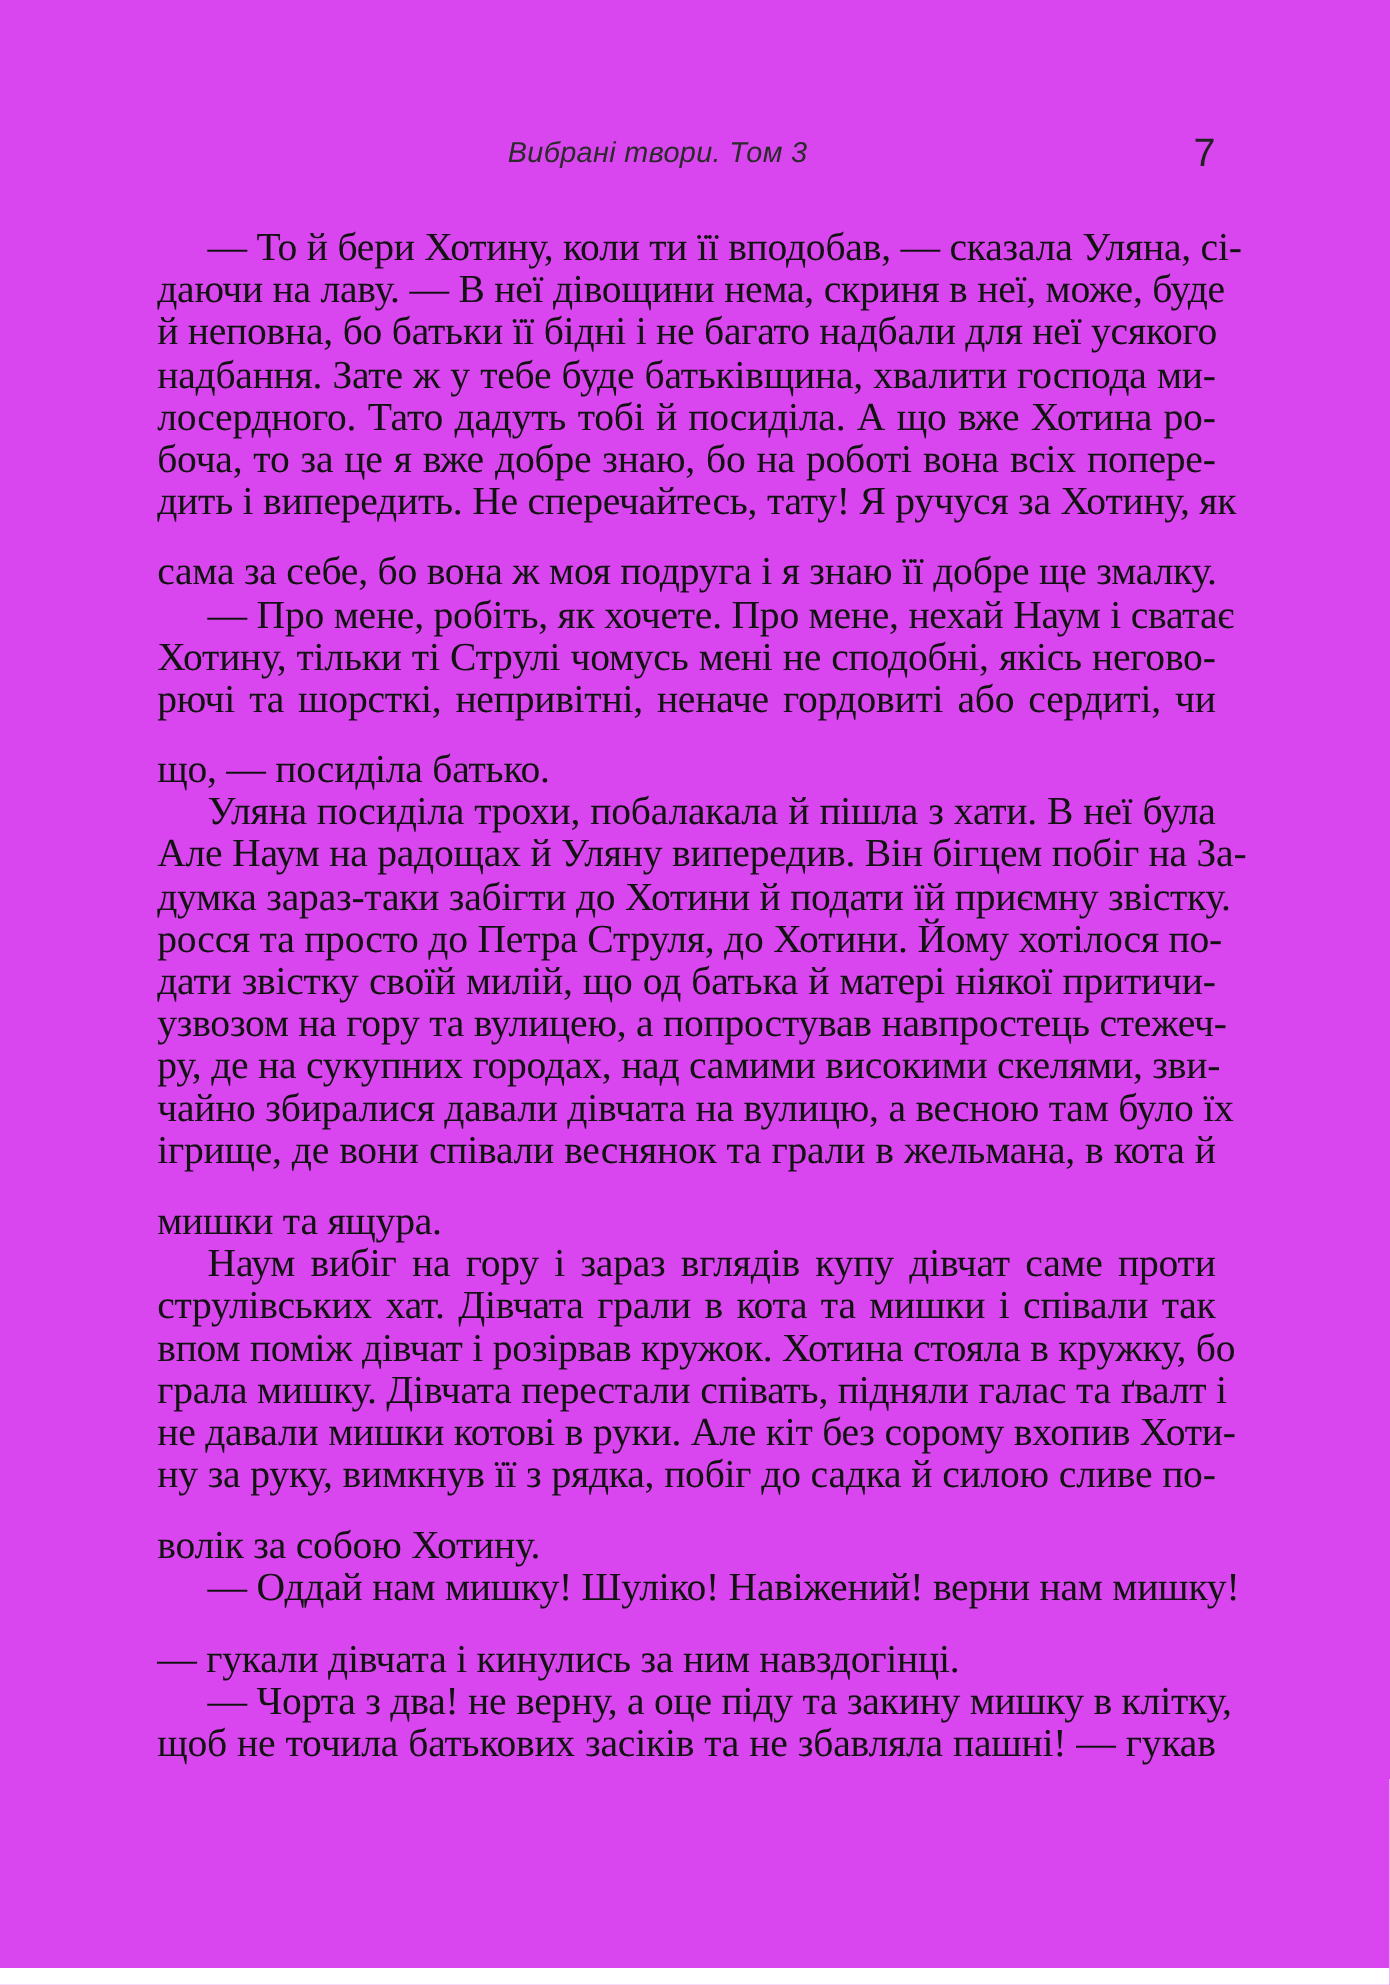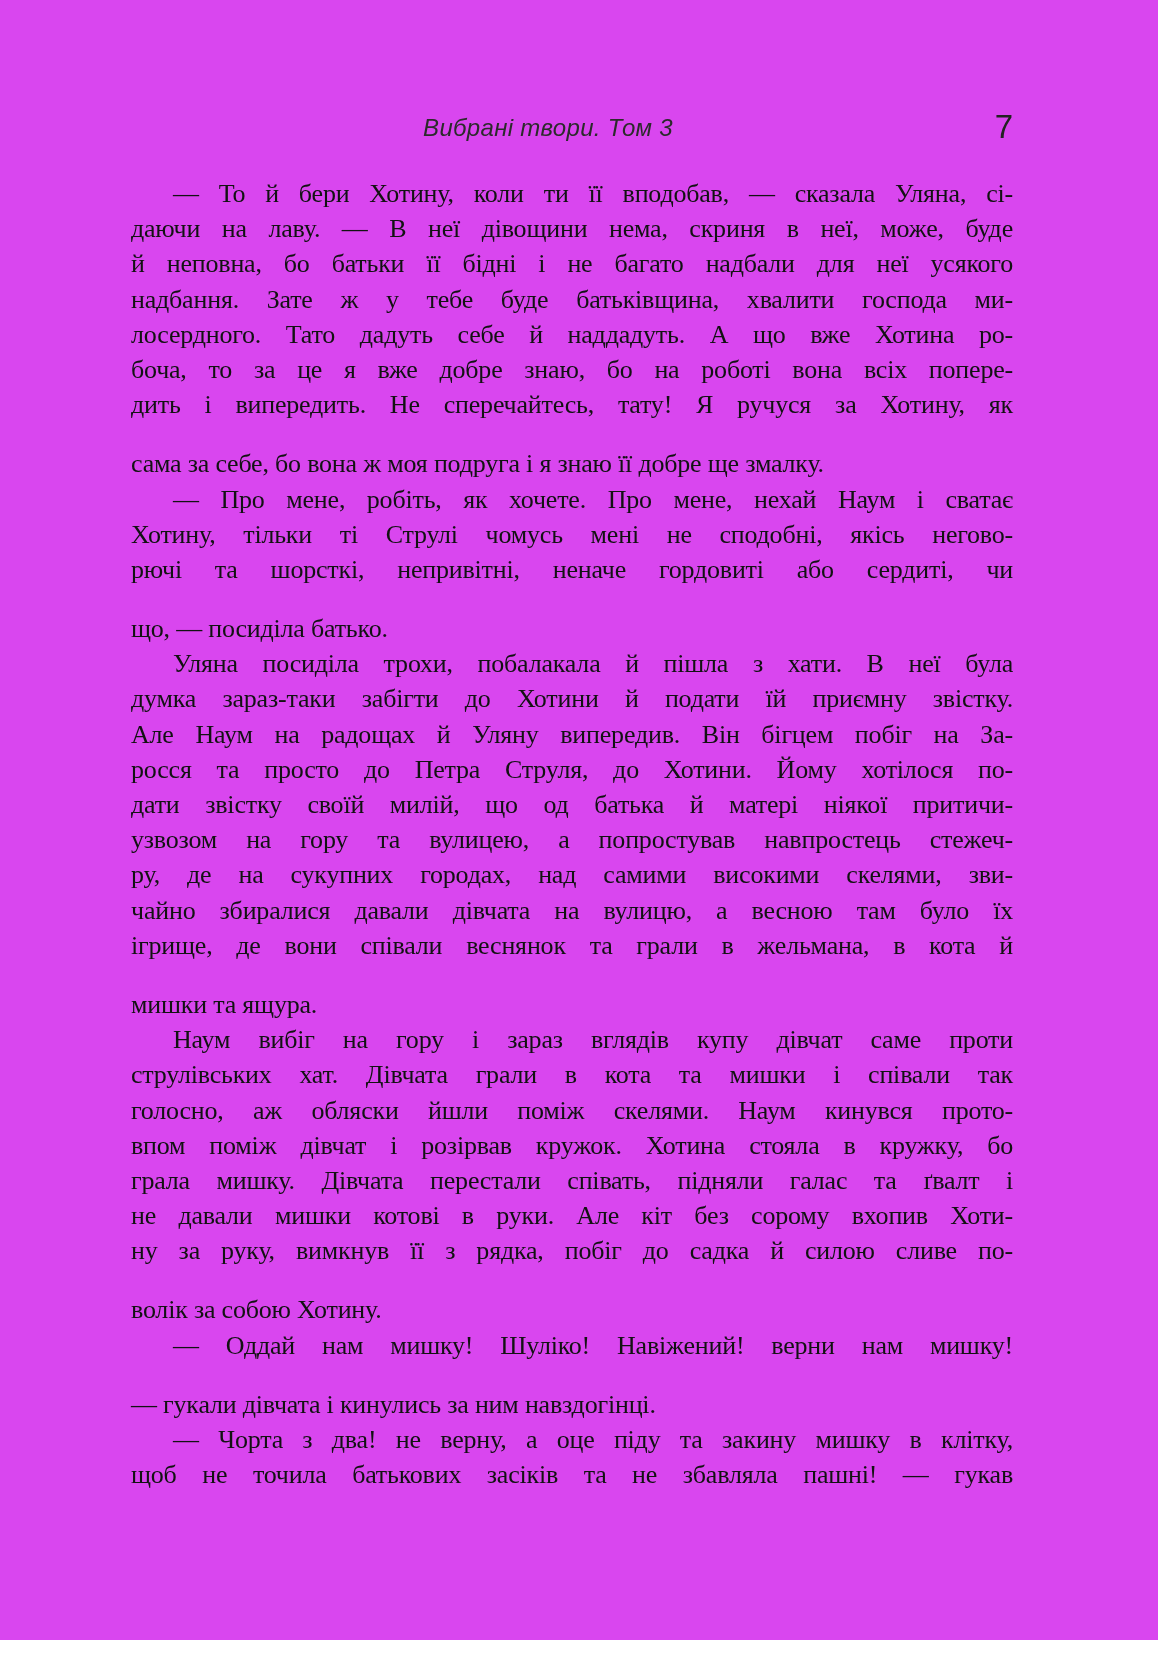--- a/index.html
+++ b/index.html
@@ -39,23 +39,23 @@
     right: 0;
     top: -6px;
     font-family: "Liberation Sans", sans-serif;
     font-weight: 400;
     font-size: 33px;
     color: #222222;
   }
   .body-text {
     position: absolute;
     left: 131px;
-    top: 176px;
+    top: 190px;
     width: 882px;
-    font-size: 26px;
+    font-size: 33px;
     color: #121212;
     letter-spacing: -0.2px;
   }
   .line {
     height: 35.2px;
     line-height: 35.2px;
     text-align: justify;
     text-align-last: justify;
     white-space: nowrap;
     overflow: visible;
@@ -74,41 +74,40 @@
 <div class="page">
   <div class="running-header">
     <span class="running-title">Вибрані твори. Том 3</span>
     <span class="page-number">7</span>
   </div>
   <div class="body-text" id="body-text">
       <div class="line first">— То й бери Хотину, коли ти її вподобав, — сказала Уляна, сі-</div>
       <div class="line">даючи на лаву. — В неї дівощини нема, скриня в неї, може, буде</div>
       <div class="line">й неповна, бо батьки її бідні і не багато надбали для неї усякого</div>
       <div class="line">надбання. Зате ж у тебе буде батьківщина, хвалити господа ми-</div>
-      <div class="line">лосердного. Тато дадуть себе й наддадуть. А що вже Хотина ро-</div>
+      <div class="line">лосердного. Тато дадуть тобі й посиділа. А що вже Хотина ро-</div>
       <div class="line">боча, то за це я вже добре знаю, бо на роботі вона всіх попере-</div>
       <div class="line">дить і випередить. Не сперечайтесь, тату! Я ручуся за Хотину, як</div>
       <div class="line last">сама за себе, бо вона ж моя подруга і я знаю її добре ще змалку.</div>
       <div class="line first">— Про мене, робіть, як хочете. Про мене, нехай Наум і сватає</div>
       <div class="line">Хотину, тільки ті Струлі чомусь мені не сподобні, якісь негово-</div>
       <div class="line">рючі та шорсткі, непривітні, неначе гордовиті або сердиті, чи</div>
       <div class="line last">що, — посиділа батько.</div>
       <div class="line first">Уляна посиділа трохи, побалакала й пішла з хати. В неї була</div>
+      <div class="line">Але Наум на радощах й Уляну випередив. Він бігцем побіг на За-</div>
       <div class="line">думка зараз-таки забігти до Хотини й подати їй приємну звістку.</div>
-      <div class="line">Але Наум на радощах й Уляну випередив. Він бігцем побіг на За-</div>
       <div class="line">росся та просто до Петра Струля, до Хотини. Йому хотілося по-</div>
       <div class="line">дати звістку своїй милій, що од батька й матері ніякої притичи-</div>
       <div class="line">узвозом на гору та вулицею, а попростував навпростець стежеч-</div>
       <div class="line">ру, де на сукупних городах, над самими високими скелями, зви-</div>
       <div class="line">чайно збиралися давали дівчата на вулицю, а весною там було їх</div>
       <div class="line">ігрище, де вони співали веснянок та грали в жельмана, в кота й</div>
       <div class="line last">мишки та ящура.</div>
       <div class="line first">Наум вибіг на гору і зараз вглядів купу дівчат саме проти</div>
       <div class="line">струлівських хат. Дівчата грали в кота та мишки і співали так</div>
-      <div class="line">голосно, аж обляски йшли поміж скелями. Наум кинувся прото-</div>
       <div class="line">впом поміж дівчат і розірвав кружок. Хотина стояла в кружку, бо</div>
       <div class="line">грала мишку. Дівчата перестали співать, підняли галас та ґвалт і</div>
       <div class="line">не давали мишки котові в руки. Але кіт без сорому вхопив Хоти-</div>
       <div class="line">ну за руку, вимкнув її з рядка, побіг до садка й силою сливе по-</div>
       <div class="line last">волік за собою Хотину.</div>
       <div class="line first">— Оддай нам мишку! Шуліко! Навіжений! верни нам мишку!</div>
       <div class="line last">— гукали дівчата і кинулись за ним навздогінці.</div>
       <div class="line first">— Чорта з два! не верну, а оце піду та закину мишку в клітку,</div>
       <div class="line">щоб не точила батькових засіків та не збавляла пашні! — гукав</div>
     </div>

